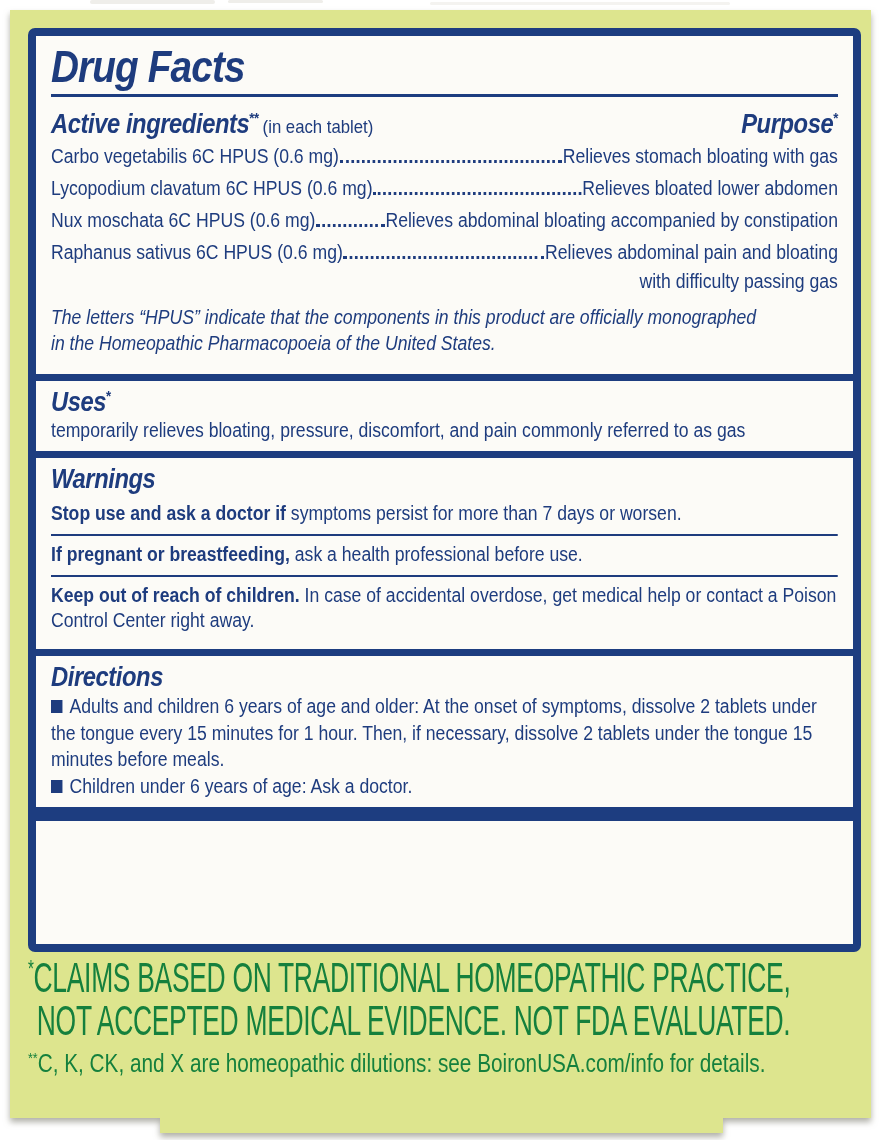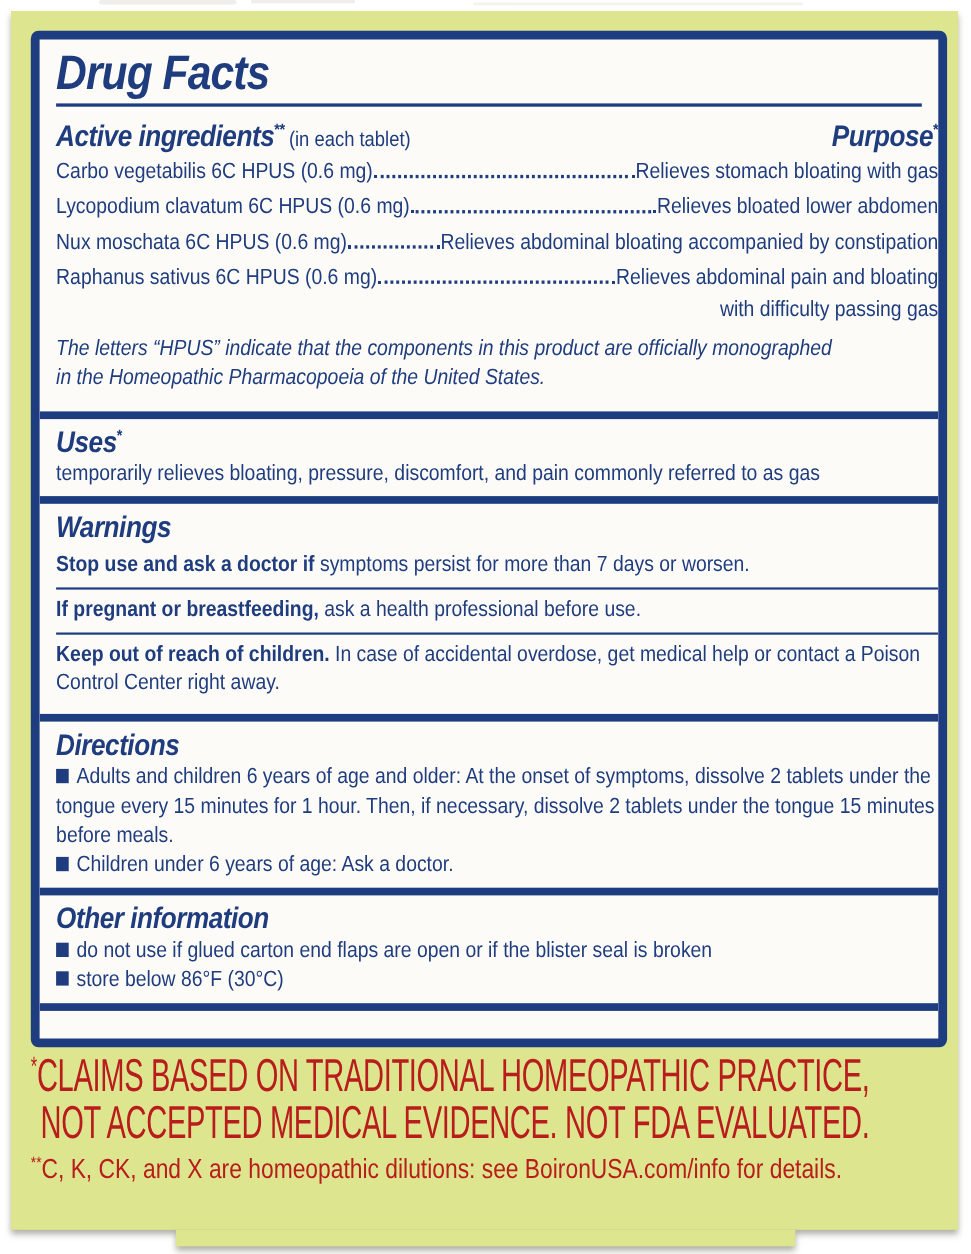--- a/index.html
+++ b/index.html
@@ -17,21 +17,21 @@
   .carton-wrap{position:absolute;left:0;top:0;width:883px;height:1140px;
     filter:drop-shadow(0 4px 3px rgba(110,110,95,.55));}
   .carton-main{position:absolute;left:10px;top:10px;width:861px;height:1108px;background:#dde58e;}
   .carton-tab{position:absolute;left:160px;top:1118px;width:563px;height:15px;background:#dde58e;}
 
   .panel{
     position:absolute;left:28px;top:28px;width:833px;height:924px;box-sizing:border-box;
     border:8px solid #1d3d80;border-radius:7px;background:#fcfbf7;overflow:hidden;
     display:flex;flex-direction:column;
   }
-  .pad{padding-left:15px;}
+  .pad{padding-left:15px;padding-right:15px;}
   
   .cx{width:113.5%;transform:scaleX(0.881);transform-origin:left top;}
 
   .title{font-size:44px;font-weight:bold;font-style:italic;letter-spacing:-1px;
     padding-top:8px;line-height:1.05;}
   .title-rule{height:3px;background:#1d3d80;margin:4px 15px 0 15px;}
 
   .sec-head{font-size:27px;font-weight:bold;font-style:italic;letter-spacing:-0.5px;line-height:1.15;}
   .sec-head sup{font-size:15px;font-style:normal;}
   .head-note{font-size:19px;font-weight:normal;font-style:normal;letter-spacing:0;}
@@ -57,21 +57,21 @@
 
   .bullet{display:inline-block;width:13px;height:13px;background:#1e3c7e;margin-right:8px;}
   .dir-item{font-size:20px;line-height:1.32;}
 
   .inactive-row{display:flex;align-items:baseline;padding-top:8px;}
   .inactive-row .sec-head{margin-right:8px;}
   .inactive-section{position:relative;flex:1;}
   .more-arrow{position:absolute;right:2px;top:50%;margin-top:-16px;width:0;height:0;
     border-left:24px solid #1d3d80;border-top:16px solid transparent;border-bottom:16px solid transparent;}
 
-  .footnotes{position:absolute;left:28px;top:956px;width:833px;color:#b91c1c;}
+  .footnotes{position:absolute;left:28px;top:956px;width:833px;color:#15803d;}
   .claims{font-size:42px;line-height:1.03;white-space:nowrap;letter-spacing:-0.5px;
     transform:scaleX(0.63);transform-origin:left top;}
   .claims sup{font-size:24px;}
   .claims .l2{padding-left:14px;}
   .dilutions{font-size:25px;margin-top:6px;white-space:nowrap;
     transform:scaleX(0.83);transform-origin:left top;}
   .dilutions sup{font-size:15px;}
 </style>
 </head>
 <body>
@@ -163,31 +163,20 @@
         <span class="bullet"></span><span>Adults and children 6 years of age and older: At the onset of symptoms, dissolve 2 tablets under the tongue every 15 minutes for 1 hour. Then, if necessary, dissolve 2 tablets under the tongue 15 minutes before meals.</span>
       </div>
       <div class="dir-item">
         <span class="bullet"></span><span>Children under 6 years of age: Ask a doctor.</span>
       </div>
     </div>
   </div>
 
   <div class="divider"></div>
 
-  <div class="pad section">
-    <div class="cx">
-      <div class="sec-head">Other information</div>
-      <div class="dir-item">
-        <span class="bullet"></span><span>do not use if glued carton end flaps are open or if the blister seal is broken</span>
-      </div>
-      <div class="dir-item">
-        <span class="bullet"></span><span>store below 86°F (30°C)</span>
-      </div>
-    </div>
-  </div>
 
   <div class="divider"></div>
 
 
 </div>
 
 <div class="footnotes">
   <div class="claims">
     <div class="l1"><sup>*</sup><span>CLAIMS BASED ON TRADITIONAL HOMEOPATHIC PRACTICE,</span></div>
     <div class="l2">NOT ACCEPTED MEDICAL EVIDENCE. NOT FDA EVALUATED.</div>

